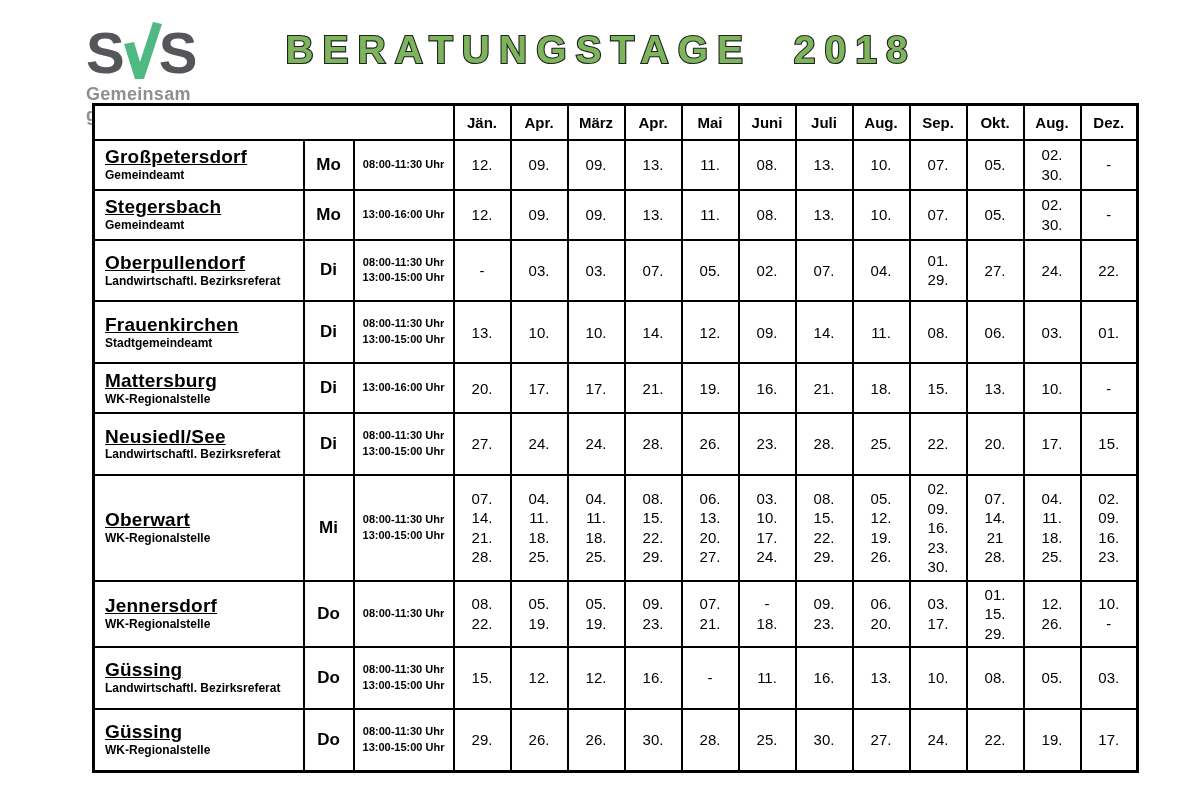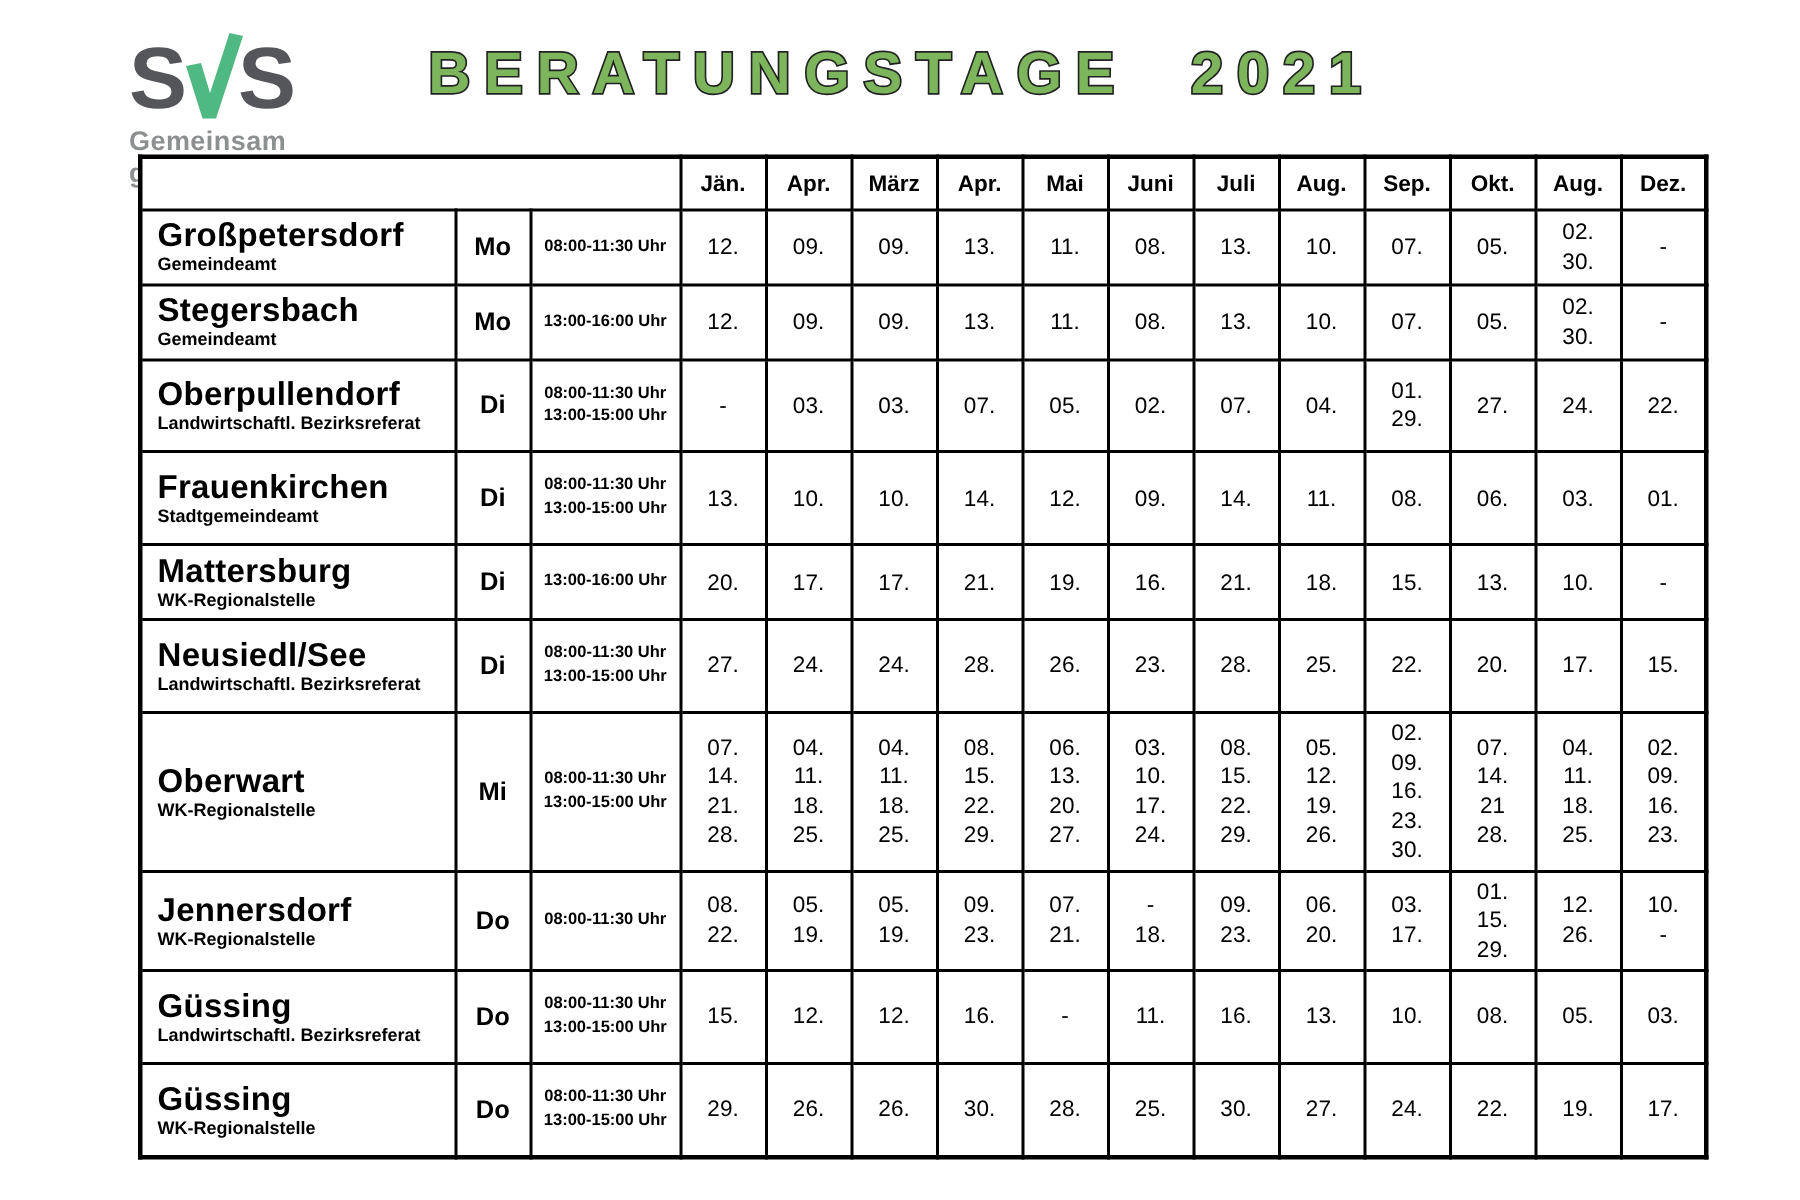--- a/index.html
+++ b/index.html
@@ -90,24 +90,25 @@
     font-size: 15px;
     font-weight: bold;
     text-align: center;
     padding: 2px 0;
   }
   th.corner-th { background: #fff; }
 
   tbody tr { height: 50px; }
   td.loc-cell { text-align: left; padding: 4px 6px 4px 10px; }
   .loc-name {
-    font-size: 22px;
+    font-size: 19px;
     font-weight: bold;
     line-height: 1.1;
     letter-spacing: 0.2px;
+    text-decoration: underline;
   }
   .loc-venue {
     font-size: 12px;
     font-weight: bold;
     line-height: 1.2;
   }
   td.day-cell {
     font-size: 17px;
     font-weight: bold;
     text-align: center;
@@ -136,21 +137,21 @@
   <div class="logo-letters">
     <span class="logo-s">S</span>
     <svg class="logo-check" viewBox="0 0 42 62">
       <path d="M 3 24 L 13 22 L 19 42 L 32 2 L 41 4 L 23 59 L 14 59 Z" fill="#4fb983"></path>
     </svg>
     <span class="logo-s">S</span>
   </div>
   <div class="logo-tagline">Gemeinsam gesünder.</div>
 </div>
 
-<div class="page-title">BERATUNGSTAGE 2021</div>
+<div class="page-title">BERATUNGSTAGE 2018</div>
 
 <div class="schedule-wrap">
   <table class="schedule">
     <colgroup>
       <col class="col-loc">
       <col class="col-day">
       <col class="col-time">
     <col class="col-month">
         <col class="col-month">
         <col class="col-month">

